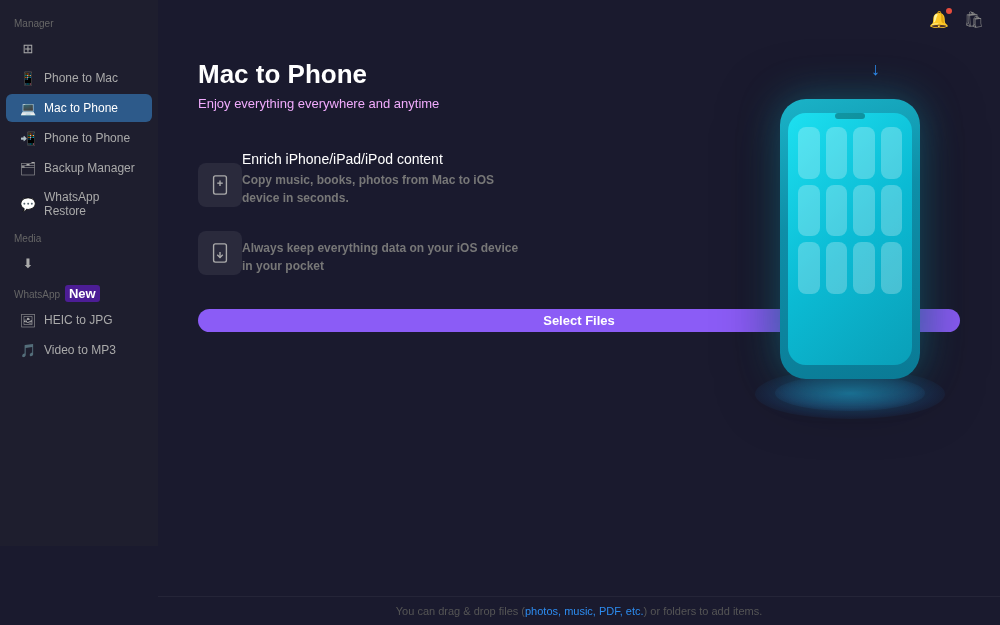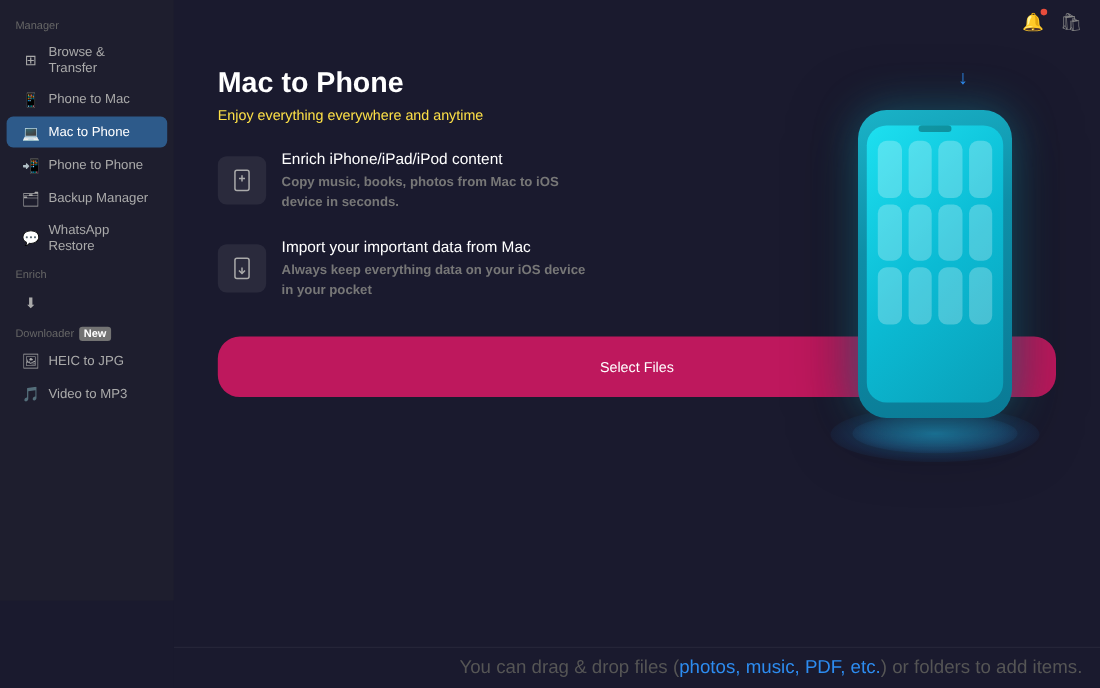--- a/index.html
+++ b/index.html
@@ -52,23 +52,23 @@
     .sidebar-icon {
       width: 16px;
       height: 16px;
       flex-shrink: 0;
       display: flex;
       align-items: center;
       justify-content: center;
       font-size: 13px;
     }
     .badge-new {
-      background: #737373;
-      color: #fff;
-      font-size: 10px;
+      background: #4c1d95;
+      color: #fff;
+      font-size: 13px;
       padding: 1px 4px;
       border-radius: 3px;
       margin-left: 2px;
       font-weight: bold;
     }
     
     .main-content {
       flex: 1;
       background: #1a1a2e;
       display: flex;
@@ -115,28 +115,27 @@
       flex-direction: column;
       z-index: 2;
     }
     .page-title {
       color: #fff;
       font-size: 26px;
       font-weight: 600;
       margin-bottom: 6px;
     }
     .page-subtitle {
-      color: #fde047;
+      color: #f0abfc;
       font-size: 13px;
-      margin-bottom: 24px;
+      margin-bottom: 40px;
     }
     .feature-card {
       display: flex;
-      align-items: center;
-      gap: 14px;
+      align-items: flex-end;
       margin-bottom: 24px;
     }
     .feature-icon-box {
       width: 44px;
       height: 44px;
       background: rgba(255,255,255,0.07);
       border-radius: 8px;
       display: flex;
       align-items: center;
       justify-content: center;
@@ -152,29 +151,29 @@
     }
     .feature-text p {
       color: #777;
       font-size: 12px;
       line-height: 1.5;
       max-width: 280px;
       font-weight: bold;
     }
     .select-files-btn {
       display: inline-block;
-      background: #be185d;
+      background: #8b5cf6;
       color: #fff;
       border: none;
-      padding: 20px 24px;
+      padding: 4px 24px;
       border-radius: 20px;
       font-size: 13px;
       cursor: pointer;
       margin-top: 10px;
-      font-weight: 400;
+      font-weight: 700;
     }
     
     .phone-illustration {
       position: absolute;
       right: 40px;
       top: 10px;
       width: 220px;
       height: 380px;
       display: flex;
       align-items: center;
@@ -215,40 +214,39 @@
       transform: translateX(-50%);
       width: 30px;
       height: 6px;
       background: rgba(0,0,0,0.3);
       border-radius: 3px;
       z-index: 10;
     }
     
     .bottom-bar {
       padding: 8px 16px;
-      text-align: right;
-      font-size: 17px;
+      text-align: center;
+      font-size: 11px;
       color: #555;
       border-top: 1px solid rgba(255,255,255,0.05);
     }
     .bottom-bar a {
       color: #2d8cf0;
       text-decoration: none;
     }
   </style>
 </head>
 <body>
 
 <div class="app-container">
 
   <div class="sidebar">
     <div class="sidebar-section-label">Manager</div>
     <div class="sidebar-item">
       <span class="sidebar-icon">⊞</span>
-      <span>Browse &amp; Transfer</span>
     </div>
 
     <div class="sidebar-item">
       <span class="sidebar-icon">📱</span>
       <span>Phone to Mac</span>
     </div>
     <div class="sidebar-item active">
       <span class="sidebar-icon">💻</span>
       <span>Mac to Phone</span>
     </div>
@@ -259,27 +257,27 @@
 
     <div class="sidebar-item">
       <span class="sidebar-icon">🗂</span>
       <span>Backup Manager</span>
     </div>
     <div class="sidebar-item">
       <span class="sidebar-icon">💬</span>
       <span>WhatsApp Restore</span>
     </div>
 
-    <div class="sidebar-section-label">Enrich</div>
+    <div class="sidebar-section-label">Media</div>
     <div class="sidebar-item">
       <span class="sidebar-icon">⬇</span>
     </div>
 
     <div class="sidebar-section-label">
-      <span>Downloader</span>
+      <span>WhatsApp</span>
       <span class="badge-new">New</span>
     </div>
     <div class="sidebar-item">
       <span class="sidebar-icon">🖼</span>
       <span>HEIC to JPG</span>
     </div>
     <div class="sidebar-item">
       <span class="sidebar-icon">🎵</span>
       <span>Video to MP3</span>
     </div>
@@ -312,21 +310,20 @@
 
         <div class="feature-card">
           <div class="feature-icon-box">
             <svg width="22" height="22" viewBox="0 0 24 24" fill="none" stroke="#aaa" stroke-width="1.5">
               <rect x="5" y="2" width="14" height="20" rx="2"></rect>
               <line x1="12" y1="11" x2="12" y2="17"></line>
               <polyline points="9,14 12,17 15,14"></polyline>
             </svg>
           </div>
           <div class="feature-text">
-            <h3>Import your important data from Mac</h3>
             <p>Always keep everything data on your iOS device in your pocket</p>
           </div>
         </div>
 
         <button class="select-files-btn">Select Files</button>
       </div>
 
       <div class="phone-illustration">
         <div style="position:absolute;top:10px;right:80px;color:#2d8cf0;font-size:18px;z-index:3;">↓</div>
 

